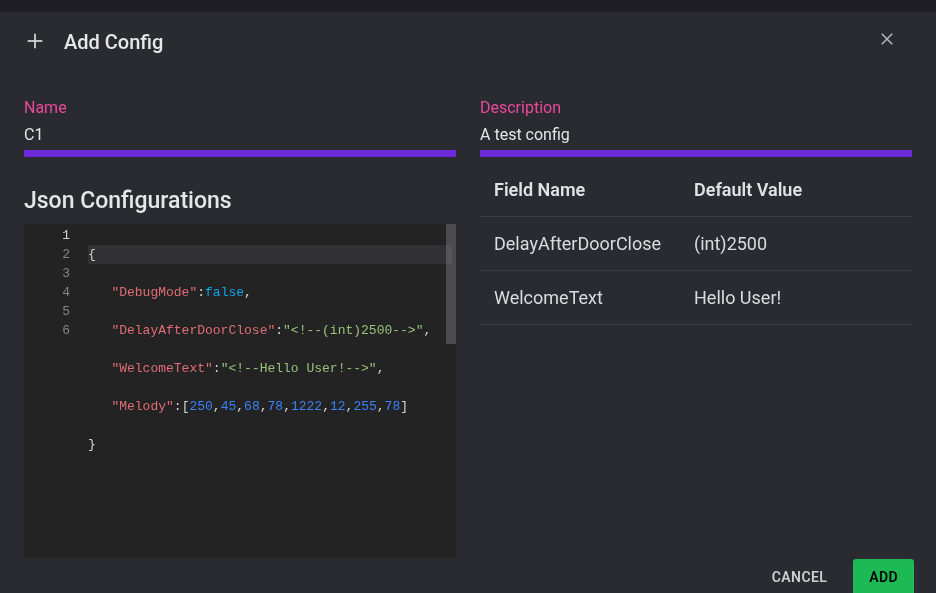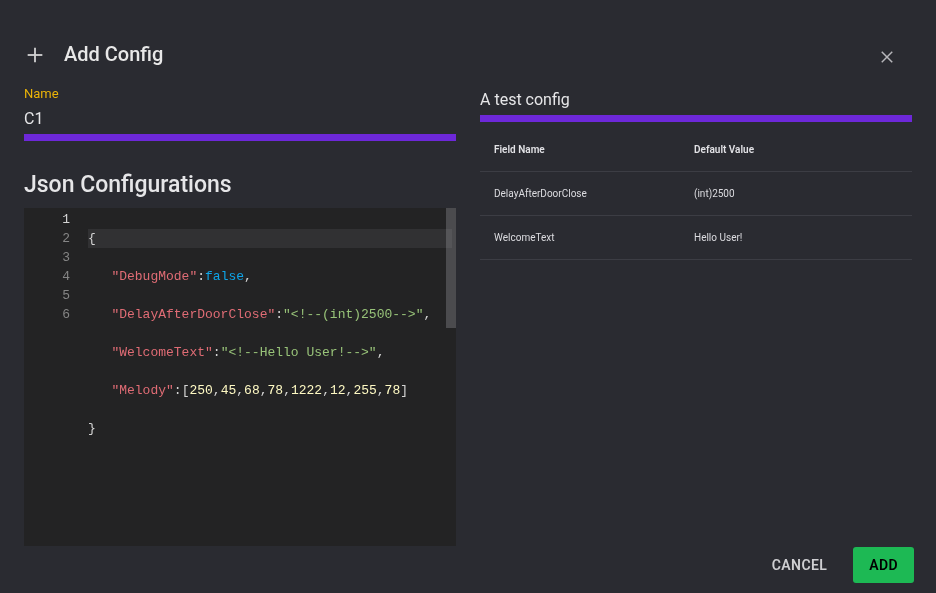--- a/index.html
+++ b/index.html
@@ -14,23 +14,24 @@
   }
   .modal {
     position: relative;
     width: 100%;
     height: 100%;
     background: #2a2b31;
     box-sizing: border-box;
   }
   .header {
     display: flex;
-    align-items: flex-end;
+    align-items: flex-start;
     padding: 18px 40px 0 24px;
     height: 48px;
+    margin-top: 12px;
   }
   .header .plus-icon {
     color: #d0d0d0;
     margin-right: 18px;
     display: flex;
     align-items: center;
   }
   .header .plus-icon svg { width: 22px; height: 22px; }
   .header .title {
     font-size: 20px;
@@ -53,22 +54,22 @@
     height: 480px;
     box-sizing: border-box;
   }
   .col {
     flex: 1;
     display: flex;
     flex-direction: column;
   }
 
   .field-label {
-    font-size: 13px;
-    color: #eab308;
+    font-size: 16px;
+    color: #ec4899;
     margin-bottom: 4px;
   }
   .text-input {
     background: transparent;
     border: none;
     border-bottom: 7px solid #6d28d9;
     color: #e6e6e8;
     font-size: 16px;
     padding: 4px 0 6px 0;
     outline: none;
@@ -111,40 +112,40 @@
     white-space: pre;
     color: #d4d4d4;
   }
   .code .line { height: 19px; }
   .code .line.active { background: rgba(90,90,95,0.25); }
 
   .tok-punc  { color: #d4d4d4; }
   .tok-key   { color: #e06c75; }
   .tok-bool  { color: #0ea5e9; }
   .tok-str   { color: #98c379; }
-  .tok-num   { color: #fef9c3; }
+  .tok-num   { color: #3b82f6; }
 
   .scroll-thumb {
     position: absolute;
     right: 0;
     top: 0;
     width: 10px;
     height: 120px;
     background: rgba(180,180,185,0.28);
     border-radius: 0;
   }
 
   .table {
     margin-top: 6px;
   }
   .trow {
     display: flex;
     padding: 16px 14px;
     border-bottom: 1px solid #3c3d44;
-    font-size: 10px;
+    font-size: 18px;
     color: #dcdce0;
   }
   .trow.header-row {
     font-weight: 600;
     color: #e2e2e6;
   }
   .trow .c1 { flex: 0 0 200px; }
   .trow .c2 { flex: 1; }
 
   .footer {
@@ -220,20 +221,21 @@
 <div class="line"><span>   </span><span class="tok-key">"DelayAfterDoorClose"</span><span class="tok-punc">:</span><span class="tok-str">"&lt;!--(int)2500--&gt;"</span><span class="tok-punc">,</span></div>
 <div class="line"><span>   </span><span class="tok-key">"WelcomeText"</span><span class="tok-punc">:</span><span class="tok-str">"&lt;!--Hello User!--&gt;"</span><span class="tok-punc">,</span></div>
 <div class="line"><span>   </span><span class="tok-key">"Melody"</span><span class="tok-punc">:</span><span class="tok-punc">[</span><span class="tok-num">250</span><span class="tok-punc">,</span><span class="tok-num">45</span><span class="tok-punc">,</span><span class="tok-num">68</span><span class="tok-punc">,</span><span class="tok-num">78</span><span class="tok-punc">,</span><span class="tok-num">1222</span><span class="tok-punc">,</span><span class="tok-num">12</span><span class="tok-punc">,</span><span class="tok-num">255</span><span class="tok-punc">,</span><span class="tok-num">78</span><span class="tok-punc">]</span></div>
 <div class="line"><span class="tok-punc">}</span></div>
           <div class="scroll-thumb"></div>
         </div>
       </div>
     </div>
 
     <div class="col">
+      <div class="field-label">Description</div>
       <input class="text-input" value="A test config" style="">
 
 
       <div class="table">
         <div class="trow header-row">
           <div class="c1">Field Name</div>
           <div class="c2">Default Value</div>
         </div>
         <div class="trow">
           <div class="c1">DelayAfterDoorClose</div>

